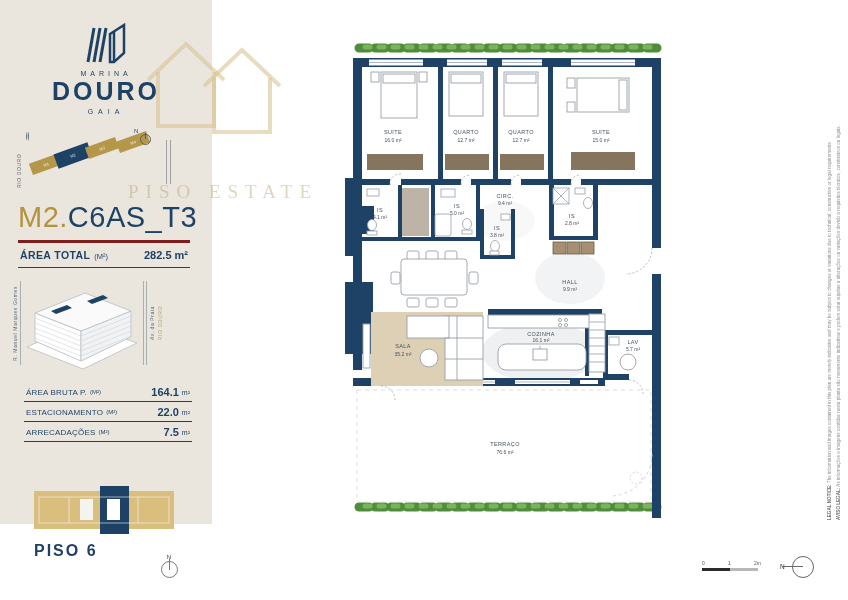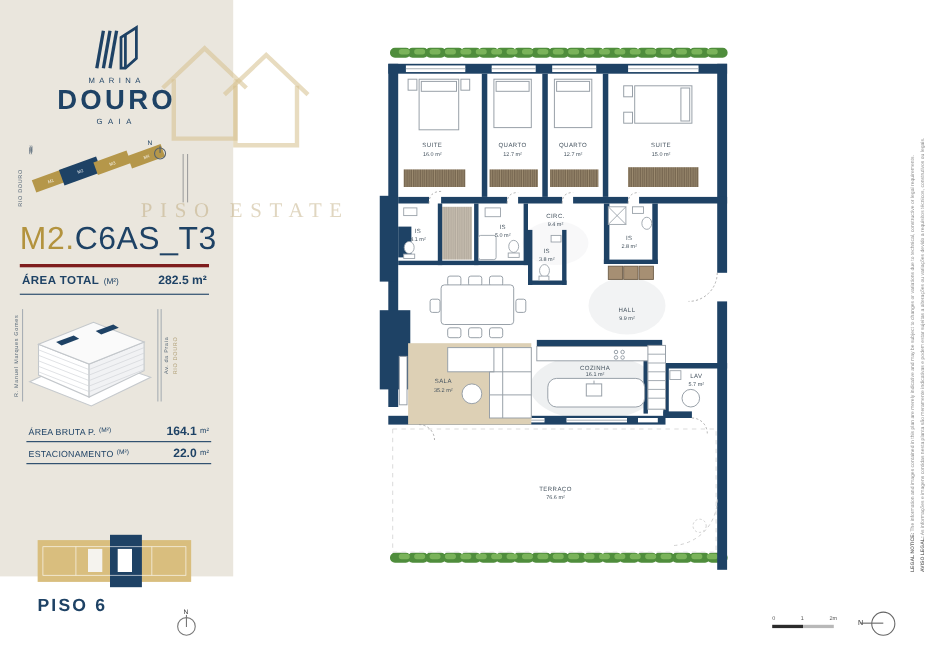--- a/index.html
+++ b/index.html
@@ -180,20 +180,26 @@
       <div class="arow">
         <span class="alabel">ÁREA BRUTA P.</span>
           <span class="aunit">(M²)</span>
         <span class="avalue">164.1</span>
           <span class="asuffix">m²</span>
       </div>
       <div class="arow">
         <span class="alabel">ESTACIONAMENTO</span>
           <span class="aunit">(M²)</span>
         <span class="avalue">22.0</span>
+          <span class="asuffix">m²</span>
+      </div>
+      <div class="arow">
+        <span class="alabel">ARRECADAÇÕES</span>
+          <span class="aunit">(M²)</span>
+        <span class="avalue">7.5</span>
           <span class="asuffix">m²</span>
       </div>
     </div>
 
     <div class="keyplan">
       <svg width="140" height="48" viewBox="0 0 140 48">
         <rect x="0" y="5" width="140" height="38" fill="#d9be7e"></rect>
         <rect x="66" y="0" width="29" height="48" fill="#1e4265"></rect>
         <rect x="5" y="11" width="130" height="26" fill="none" stroke="rgba(255,255,255,.8)" stroke-width=".7"></rect>
         <line x1="35" y1="11" x2="35" y2="37" stroke="rgba(255,255,255,.8)" stroke-width=".7"></line>

